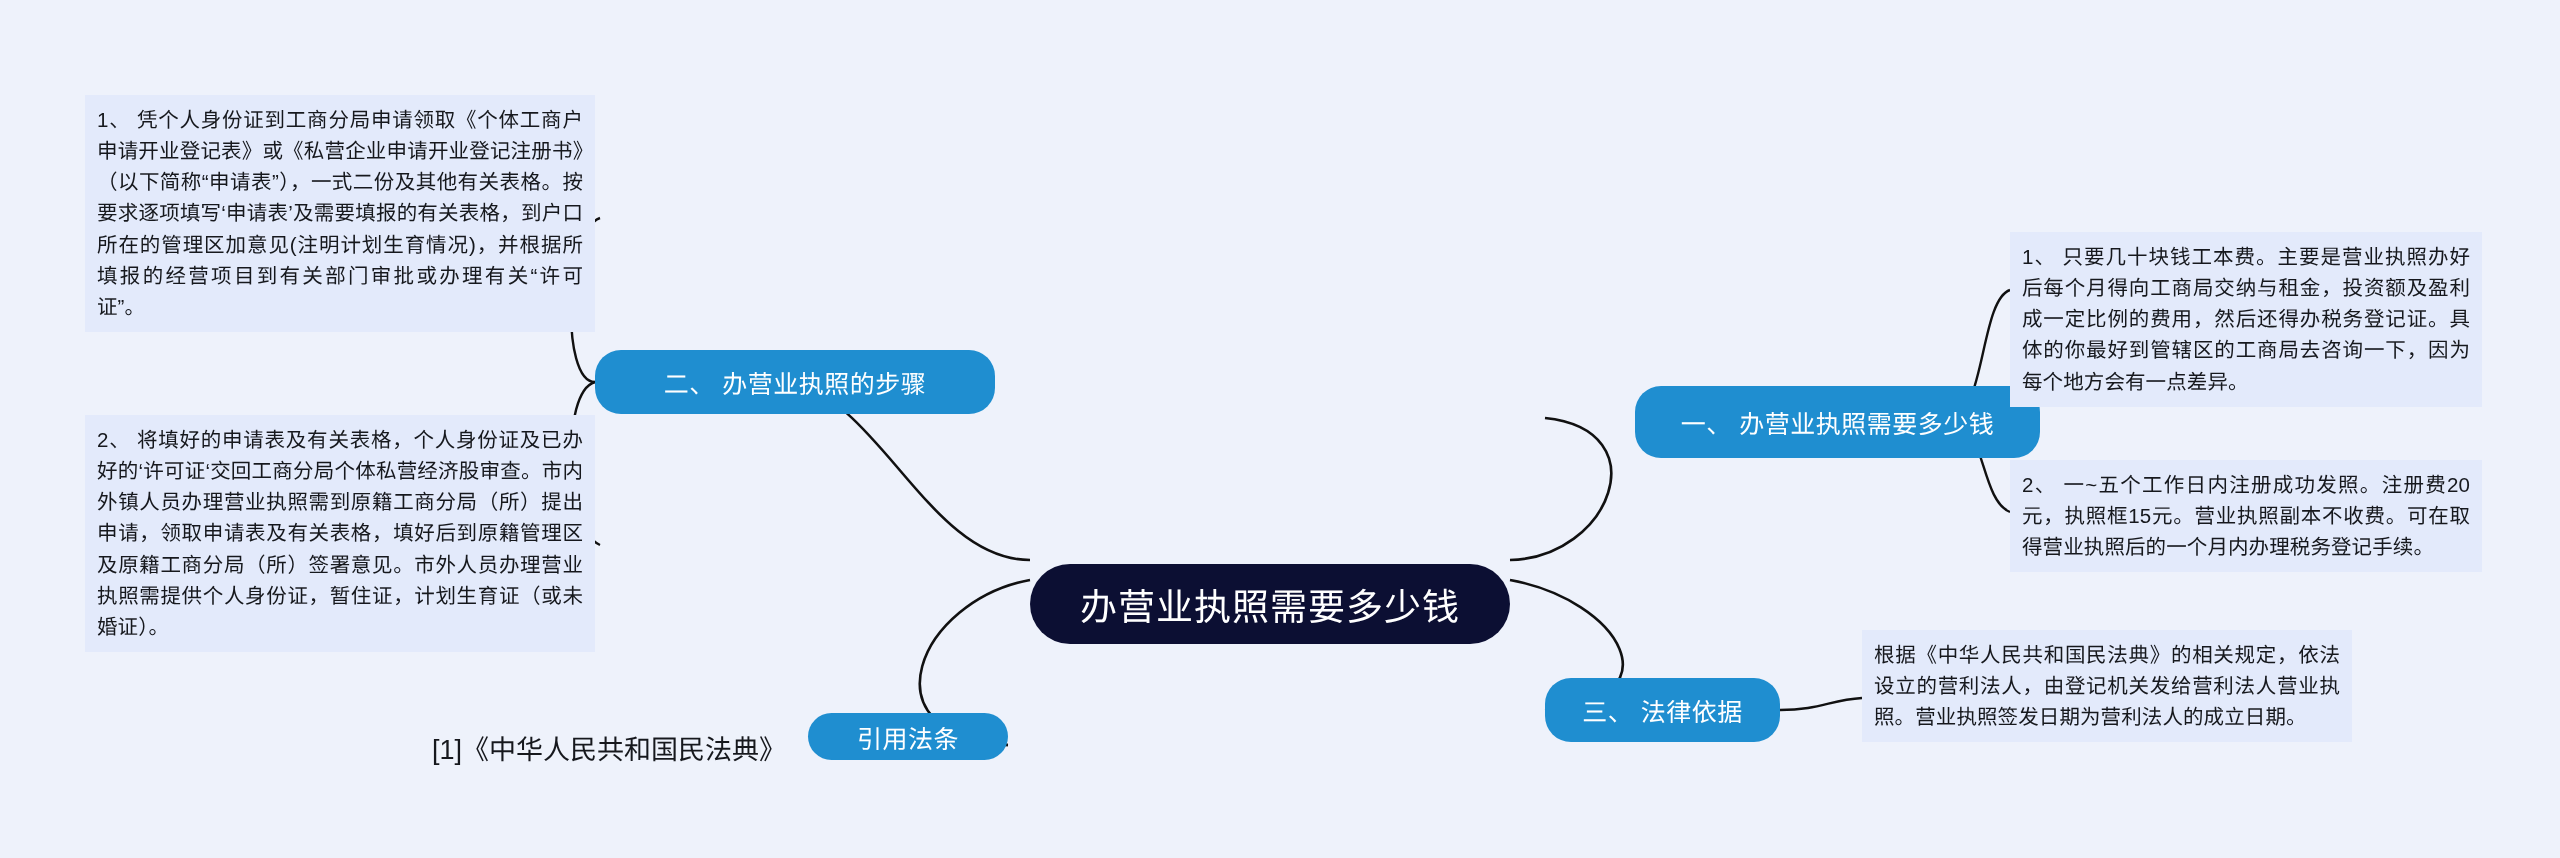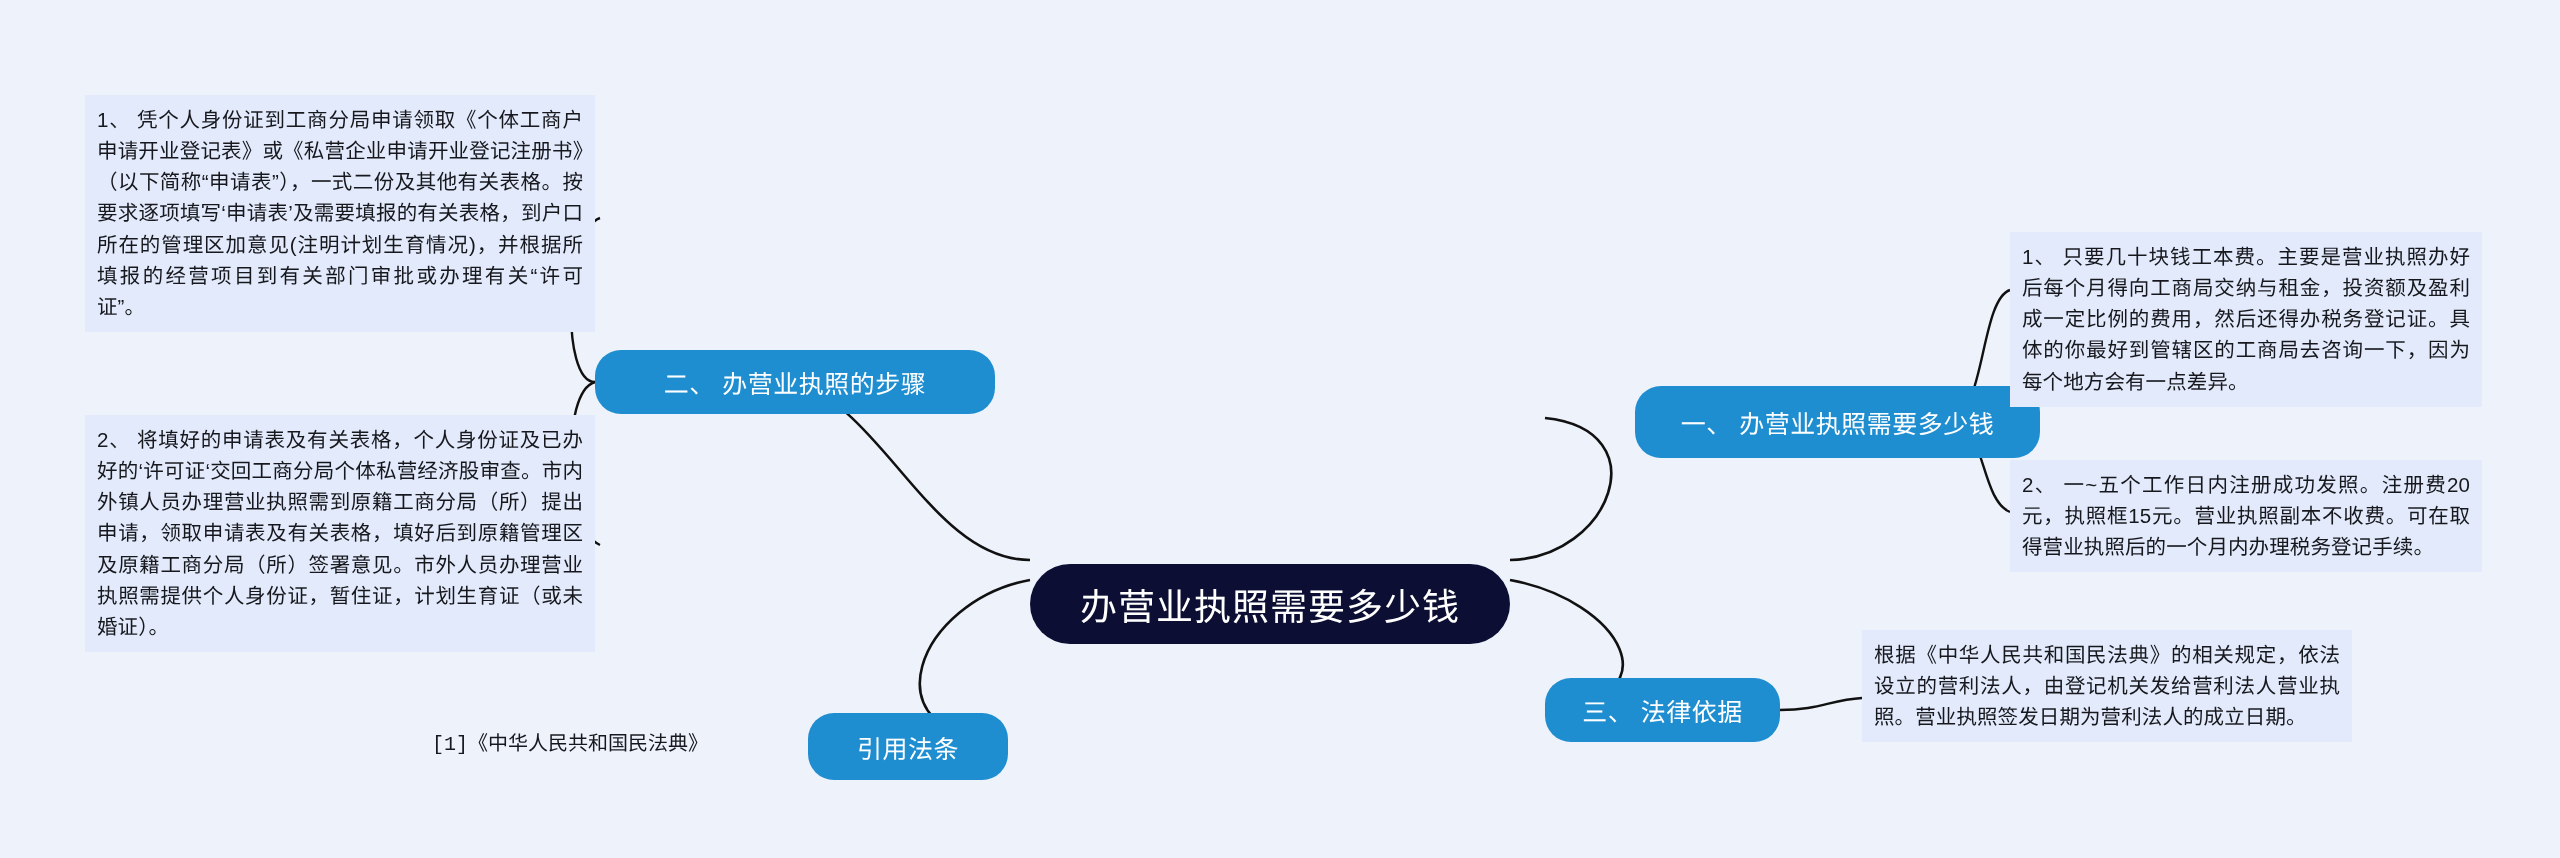--- a/index.html
+++ b/index.html
@@ -75,25 +75,24 @@
     box-sizing: border-box;
     padding: 9px 12px 10px 12px;
     text-align: justify;
     letter-spacing: 0.1px;
   }
 
   .leaf-plain {
     position: absolute;
     background: transparent;
     color: #16181d;
-    font-size: 20px;
+    font-size: 27px;
     line-height: 1.5;
     box-sizing: border-box;
     white-space: nowrap;
-    font-family: Liberation Mono, monospace;
   }
 </style>
 </head>
 <body>
 
 <div id="canvas">
 
   <svg id="edges" viewBox="0 0 2560 858" xmlns="http://www.w3.org/2000/svg">
 
     <path d="M 1030 560 C 930 560 880 400 790 382" fill="none" stroke="#111111" stroke-width="2.6"></path>
@@ -144,21 +143,21 @@
   </div>
 
   <div class="branch-node" style="left:1545px; top:678px; width:235px; height:64px;text-align:right;">
     <span>三、  法律依据</span>
   </div>
 
   <div class="leaf-block" style="left:1862px; top:630px; width:490px;">
     <span>根据《中华人民共和国民法典》的相关规定，依法设立的营利法人，由登记机关发给营利法人营业执照。营业执照签发日期为营利法人的成立日期。</span>
   </div>
 
-  <div class="branch-node" style="left:808px; top:713px; width:200px; height:67px;">
+  <div class="branch-node" style="left:808px; top:713px; width:200px; height:47px;">
     <span>引用法条</span>
   </div>
 
   <div class="leaf-plain" style="left:432px; top:730px;">
     <span>[1]《中华人民共和国民法典》</span>
   </div>
 
 </div>
 
 </body></html>

